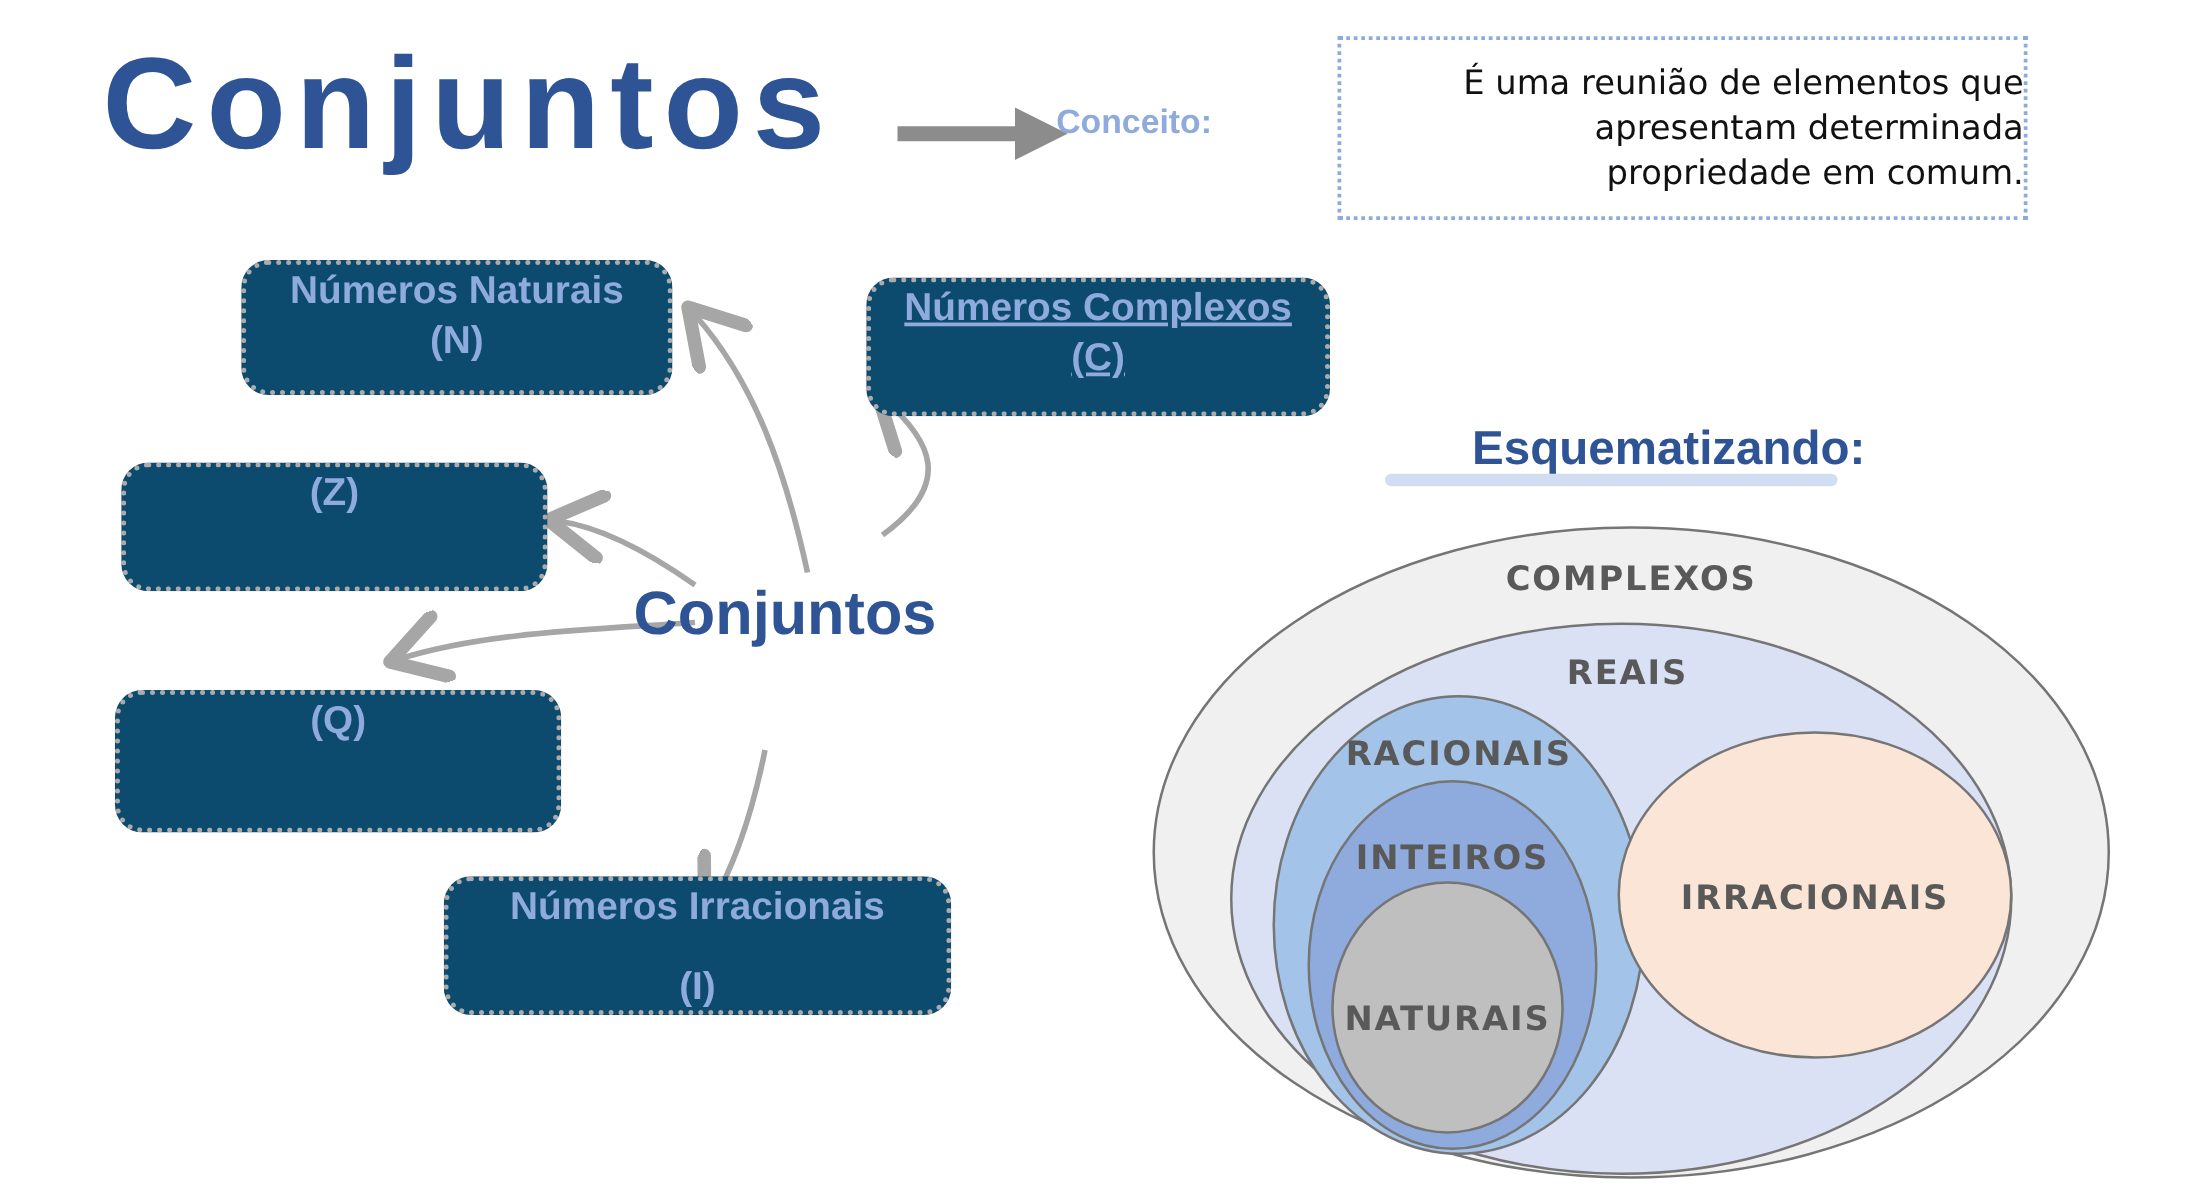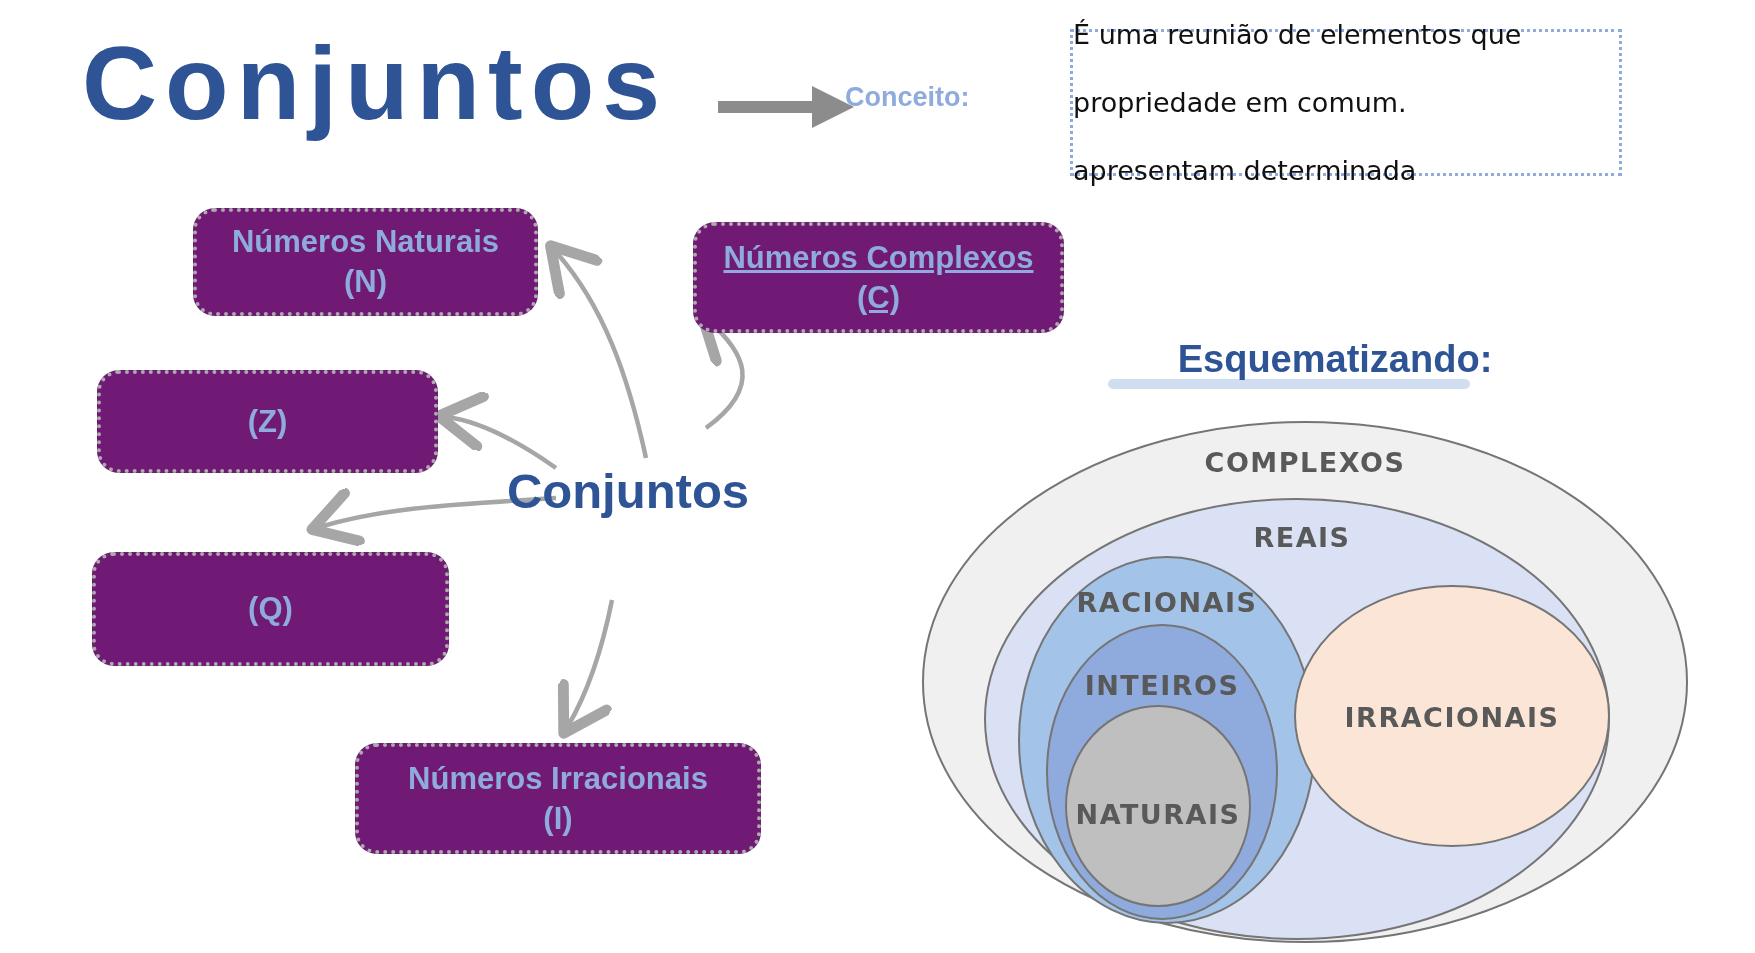--- a/index.html
+++ b/index.html
@@ -16,39 +16,38 @@
   }
   
   #concept-label{
     left:845px;top:82px;width:210px;
     font-size:27px;font-weight:bold;color:#8FAADC;white-space:nowrap;
   }
   
   #concept-box{
     left:1070px;top:29px;width:546px;height:141px;
     border:3px dotted #8FAADC;
-    display:flex;flex-direction:column;justify-content:center;align-items:flex-start;
+    display:flex;flex-direction:column;justify-content:center;align-items:flex-end;
     background:#ffffff;
-    gap:32px;
   }
   #concept-box .cline{
     font-size:27px;line-height:36px;color:#111111;text-align:center;
     font-family:"DejaVu Sans",sans-serif;
   }
   
   .mapbox{
     border:4px dotted #ABABAB;border-radius:22px;
-    display:flex;flex-direction:column;justify-content:center;align-items:center;
+    display:flex;flex-direction:column;align-items:center;
     color:#8FAADC;font-weight:bold;font-size:31px;line-height:40px;
-    text-align:center;background:#701a75;
+    text-align:center;background:#0c4a6e;
   }
   #node-naturais  {left:193px;top:208px;width:337px;height:100px;}
   #node-inteiros  {left:97px; top:370px;width:333px;height:95px;}
   #node-racionais {left:92px; top:552px;width:349px;height:106px;}
-  #node-irracionais{left:355px;top:743px;width:398px;height:103px;}
+  #node-irracionais{left:355px;top:701px;width:398px;height:103px;gap:24px;}
   #node-complexos {left:693px;top:222px;width:363px;height:103px;text-decoration:underline;}
   
   #central-node{
     left:450px;top:462px;width:356px;
     font-size:49px;font-weight:bold;color:#2F5496;line-height:58px;text-align:center;
   }
   
   #schema-heading{
     left:1135px;top:338px;width:400px;text-align:center;
     font-size:38px;font-weight:bold;color:#2F5496;z-index:2;
@@ -101,22 +100,22 @@
     <text class="set-label" x="1158" y="824">NATURAIS</text>
     <text class="set-label" x="1452" y="727">IRRACIONAIS</text>
   </svg>
 
   <div id="page-title" class="abs">Conjuntos</div>
 
   <div id="concept-label" class="abs">Conceito:</div>
 
   <div id="concept-box" class="abs">
     <div class="cline">É uma reunião de elementos que</div>
+    <div class="cline">apresentam determinada</div>
     <div class="cline">propriedade em comum.</div>
-    <div class="cline">apresentam determinada</div>
   </div>
 
   <div id="node-naturais" class="mapbox abs">
     <span>Números Naturais</span>
     <span>(N)</span>
   </div>
 
   <div id="node-inteiros" class="mapbox abs">
     <span>(Z)</span>
   </div>

